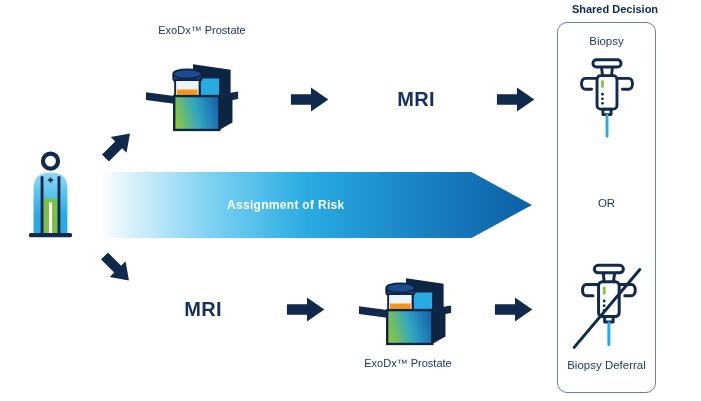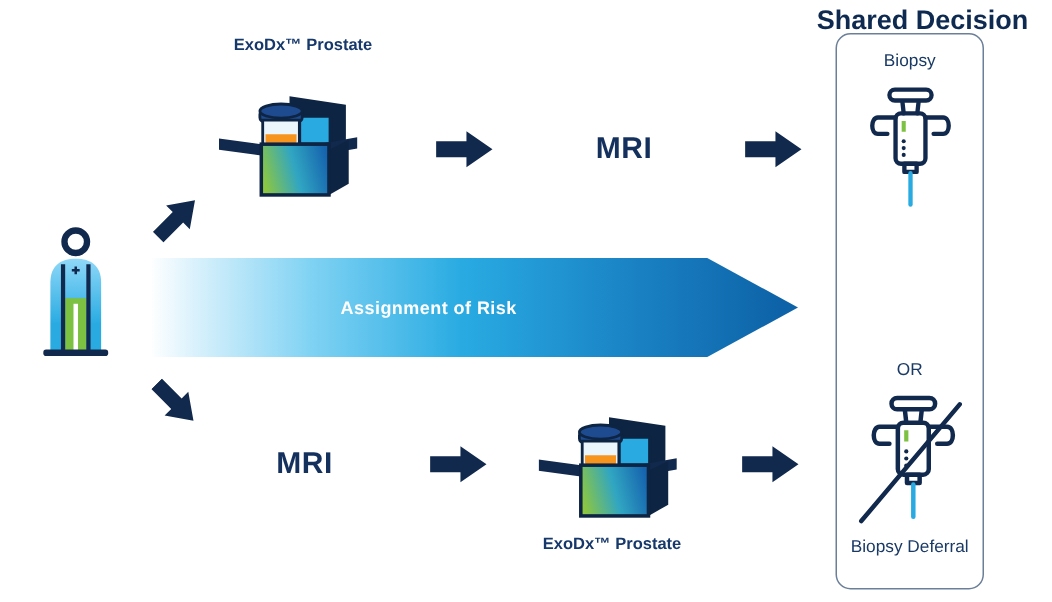--- a/index.html
+++ b/index.html
@@ -2,23 +2,23 @@
 <html><head>
 <meta charset="utf-8">
 <style>
   html,body{margin:0;padding:0;background:#fff;}
   #canvas{
     position:relative;width:701px;height:401px;background:#fff;overflow:hidden;
     font-family:"Liberation Sans",sans-serif;color:#14315E;
   }
   .abs{position:absolute;}
   
-  .kit-label{width:140px;text-align:center;font-size:11px;line-height:14px;font-weight:bold;color:#17386B;}
+  .kit-label{width:140px;text-align:center;font-size:11px;line-height:14px;font-weight:normal;color:#17386B;}
   .mri-label{width:70px;text-align:center;font-size:20px;font-weight:bold;color:#14315E;letter-spacing:.3px;}
-  .panel-title{width:150px;text-align:center;font-size:18px;font-weight:bold;color:#0F2A50;}
+  .panel-title{width:150px;text-align:center;font-size:11px;font-weight:bold;color:#0F2A50;}
   .panel-text{left:0;width:100%;text-align:center;font-size:11.5px;color:#1A3A66;}
   
   .band{
     left:100px;top:172px;width:432px;height:66px;
     background:linear-gradient(90deg,#ffffff 0%,#d9f1fc 7%,#7fd2f3 25%,#29abe2 48%,#1b86c7 72%,#0e63a8 97%);
     clip-path:polygon(0 0,86% 0,100% 50%,86% 100%,0 100%);
   }
   .band-label{
     position:absolute;left:0;top:0;width:86%;height:100%;
     display:flex;align-items:center;justify-content:center;
@@ -157,21 +157,21 @@
   </div>
 
   <div class="abs panel-title" style="left:540px;top:3px;">Shared Decision</div>
   <div class="abs panel">
     <div class="abs panel-text" style="top:12px;">Biopsy</div>
     <div class="abs" style="left:50%;top:34px;transform:translateX(-50%);">
       <svg width="58" height="88" viewBox="0 0 64 96">
           <use href="#sym-syringe"></use>
         </svg>
     </div>
-    <div class="abs panel-text" style="top:174px;margin-top:44px;">OR</div>
+    <div class="abs panel-text" style="top:174px;">OR</div>
     <div class="abs" style="left:50%;top:240px;transform:translateX(-50%);">
       <svg width="78" height="90" viewBox="0 0 76 96">
         <use href="#sym-syringe" x="8" y="0" width="64" height="96"></use>
         <line x1="3" y1="90" x2="73" y2="7" stroke="#12294E" stroke-width="3.2" stroke-linecap="round"></line>
       </svg>
     </div>
     <div class="abs panel-text" style="top:336px;">Biopsy Deferral</div>
   </div>
 
 </div>

